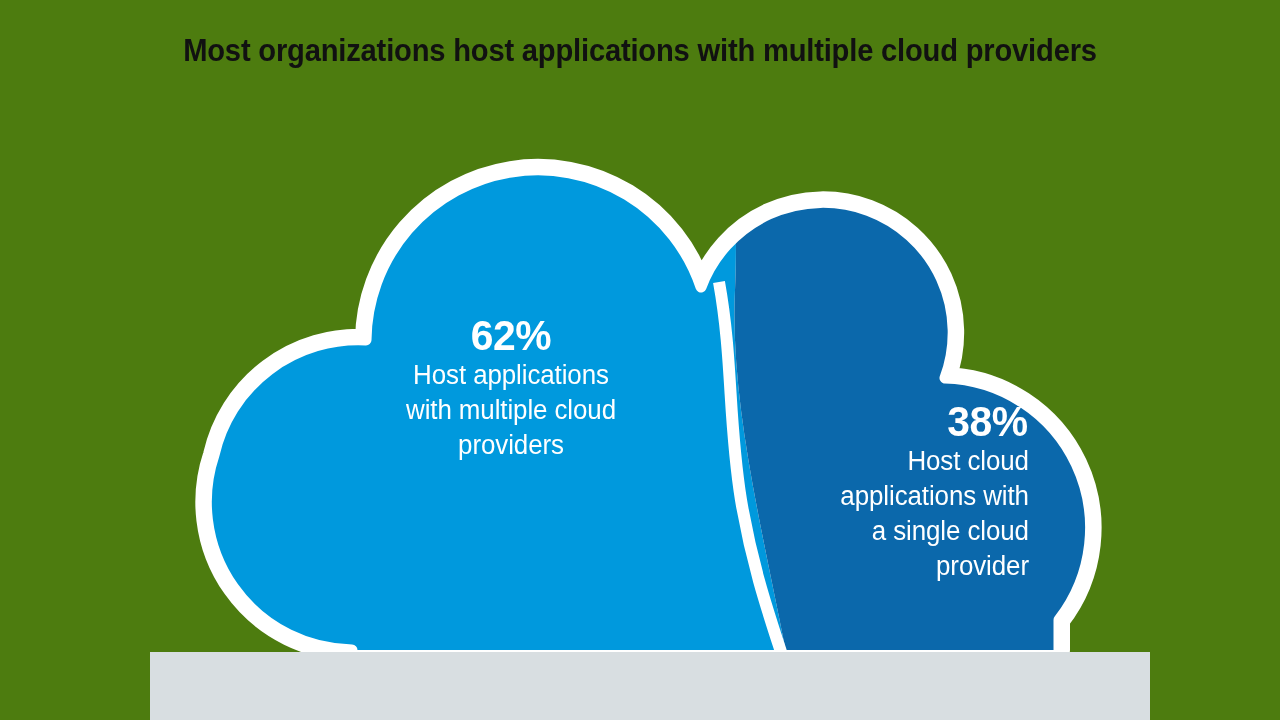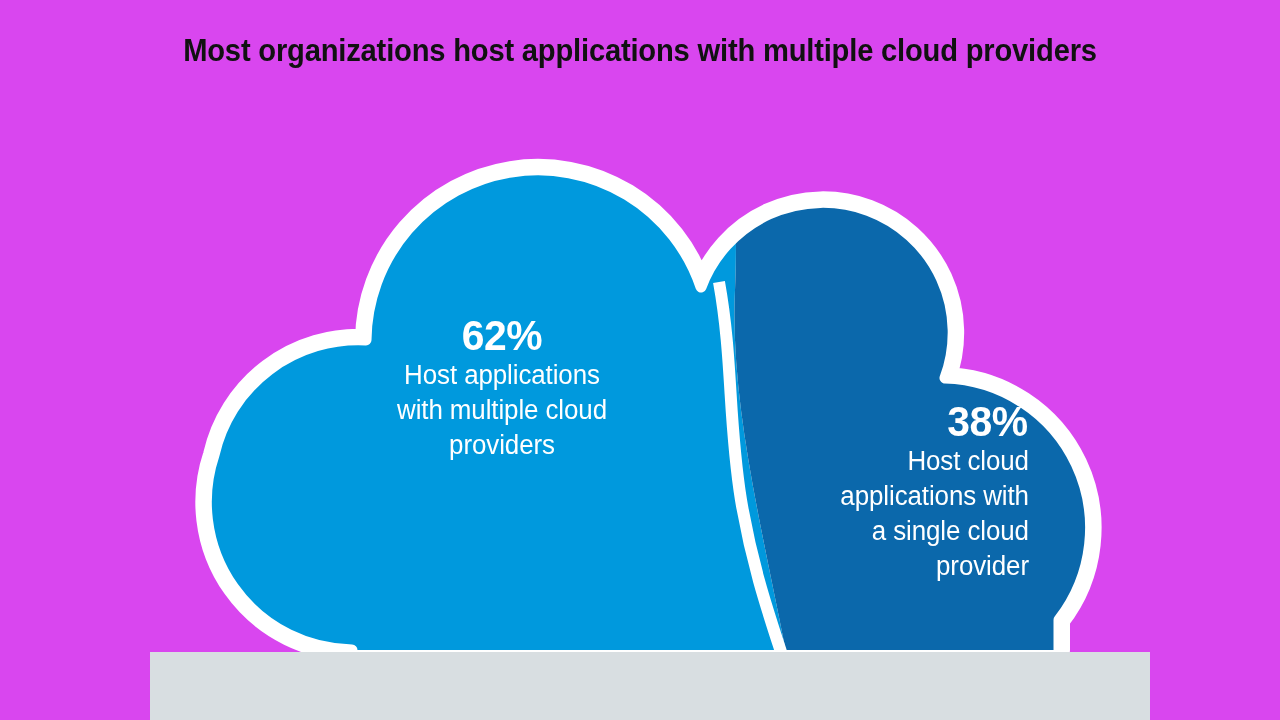--- a/index.html
+++ b/index.html
@@ -11,21 +11,21 @@
     width: 1280px;
     height: 720px;
     background: #d8dee1;
     font-family: "Liberation Sans", sans-serif;
     overflow: hidden;
   }
   #stage {
     position: relative;
     width: 1280px;
     height: 720px;
-    background: #d946ef;
+    background: #4d7c0f;
   }
   #title {
     position: absolute;
     left: 0;
     top: 33px;
     width: 1280px;
     text-align: center;
     font-family: "Liberation Sans", sans-serif;
     font-weight: bold;
     font-size: 31px;
@@ -58,21 +58,21 @@
   }
   .stat-desc {
     font-weight: normal;
     font-size: 27px;
     line-height: 35px;
     letter-spacing: -0.1px;
     transform: scaleX(0.96);
     transform-origin: 50% 50%;
   }
   #stat-left {
-    left: 346px;
+    left: 355px;
     top: 312px;
     width: 312px;
   }
   #stat-right {
     left: 780px;
     top: 398px;
     width: 254px;
     text-align: right;
   }
 </style>

